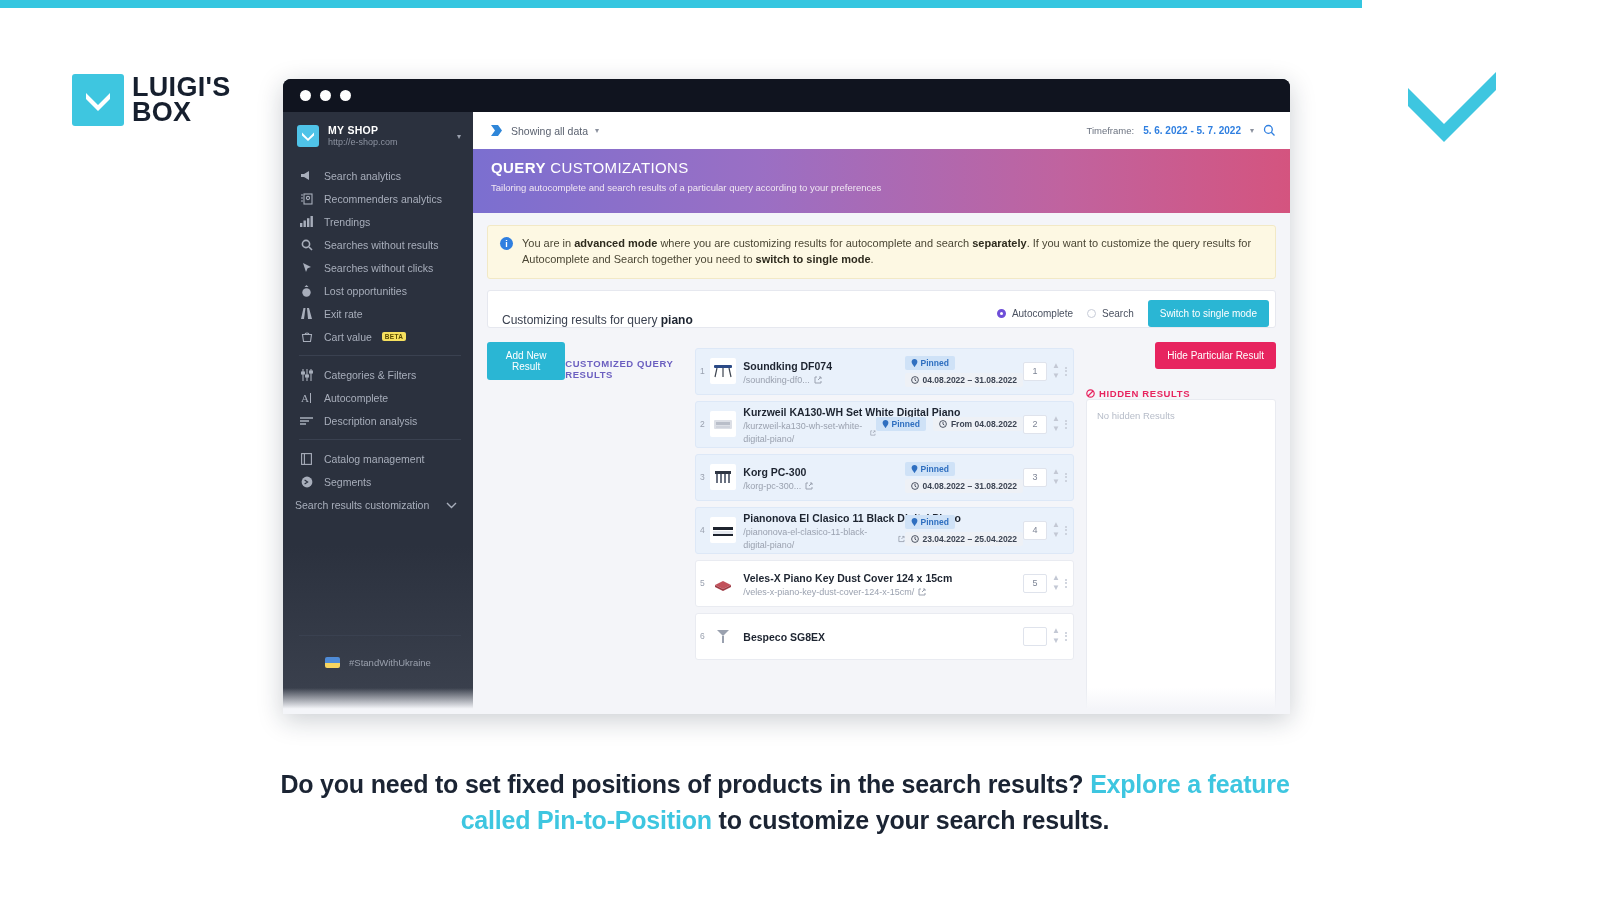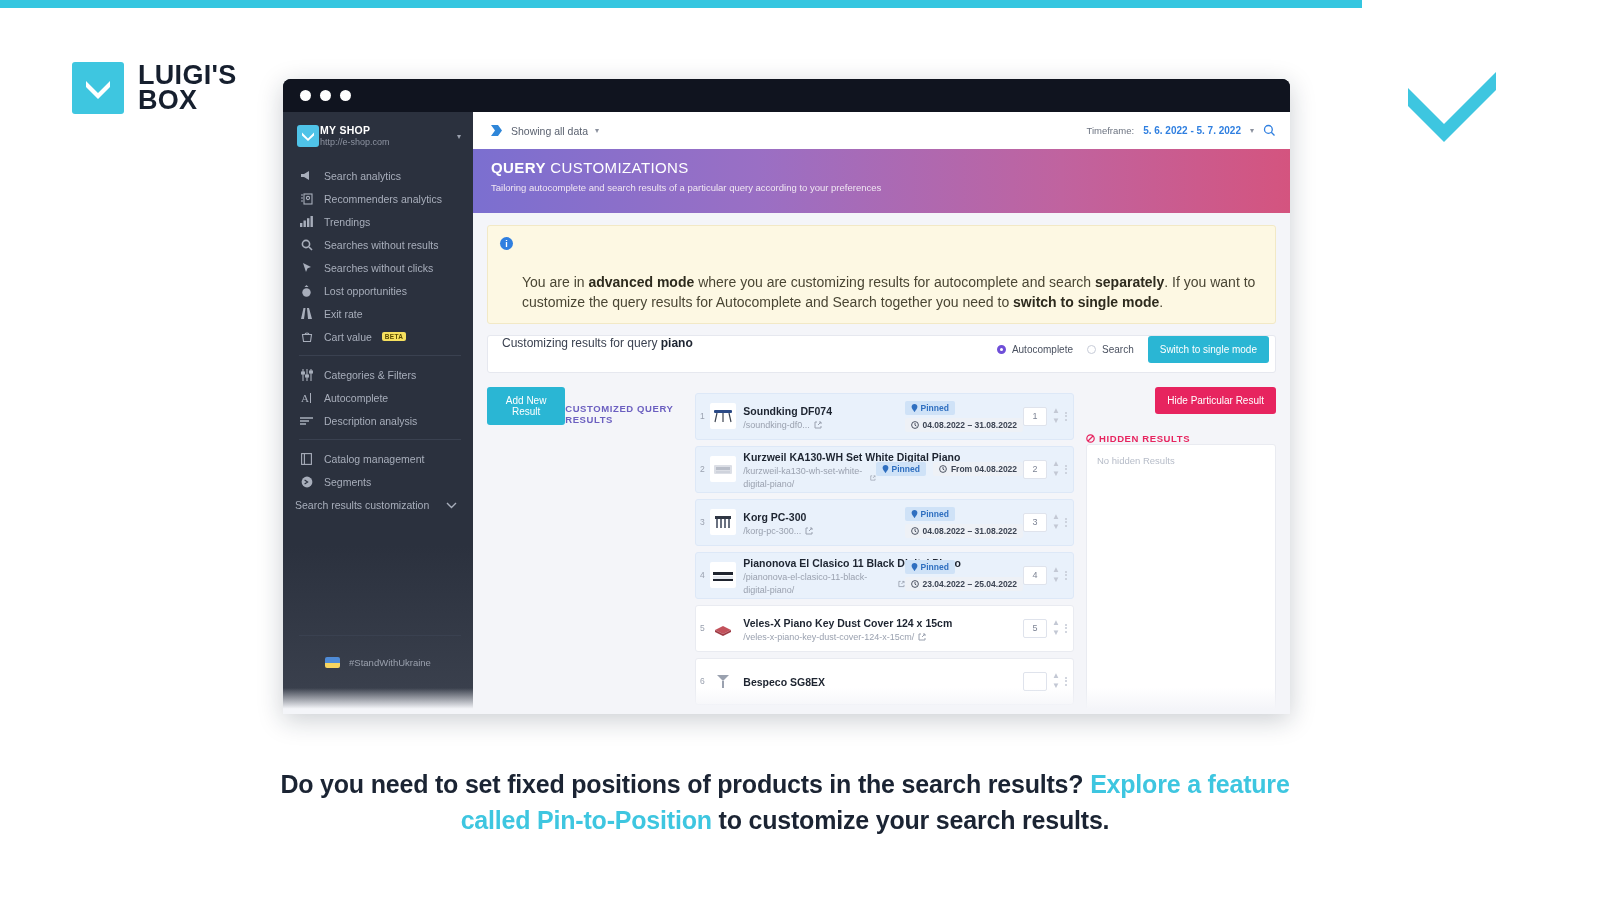--- a/index.html
+++ b/index.html
@@ -4,41 +4,41 @@
 <style>
   html,body{margin:0;padding:0;}
   body{
     width:1600px;height:900px;background:#ffffff;
     font-family:"Liberation Sans", sans-serif;
     overflow:hidden;position:relative;
   }
   .top-cyan-bar{position:absolute;left:0;top:0;width:1362px;height:8px;background:#35c6e0;}
 
   
-  .brand{position:absolute;left:72px;top:62px;display:flex;align-items:center;gap:14px;justify-content:space-between;}
+  .brand{position:absolute;left:72px;top:74px;display:flex;align-items:center;gap:8px;justify-content:space-between;}
   .brand-mark{width:52px;height:52px;background:#3ec6e0;border-radius:3px;display:flex;align-items:center;justify-content:center;}
   .brand-mark svg{display:block;}
   .brand-text{font-weight:bold;font-size:27px;line-height:25px;color:#161f2e;letter-spacing:.3px;}
 
   
   .deco-chevron{position:absolute;left:1404px;top:72px;}
 
   
   .window{
     position:absolute;left:283px;top:79px;width:1007px;height:635px;
     background:#10141f;border-radius:8px 8px 0 0;overflow:hidden;
     box-shadow:0 6px 26px rgba(20,30,50,.22);
   }
   .win-chrome{height:33px;display:flex;align-items:center;padding-left:17px;gap:9px;background:#10141f;}
   .dot{width:11px;height:11px;border-radius:50%;background:#fdfdfd;}
   .win-body{display:flex;height:602px;}
 
   
   .sidebar{width:190px;flex:0 0 190px;background:linear-gradient(180deg,#2b313e 0%,#2b313e 72%,#3c424f 100%);position:relative;}
-  .shop{display:flex;align-items:center;gap:1px;padding:12px 12px 13px 14px;}
+  .shop{display:flex;align-items:center;gap:9px;padding:12px 12px 13px 14px;}
   .shop-logo{width:22px;height:22px;background:#4fc3e8;border-radius:3px;display:flex;align-items:center;justify-content:center;flex:0 0 22px;}
   .shop-meta{flex:1;min-width:0;}
   .shop-name{color:#fff;font-size:10.5px;font-weight:bold;letter-spacing:.3px;line-height:12px;}
   .shop-url{color:#8d93a1;font-size:9px;line-height:12px;}
   .shop-caret{color:#9aa0ad;font-size:8px;}
   .nav{padding-top:3px;}
   .nav-item{display:flex;align-items:center;gap:10px;padding:5.5px 12px 5.5px 16px;color:#a8aebb;font-size:10.5px;cursor:default;}
   .nav-item .ic{width:15px;flex:0 0 15px;display:flex;align-items:center;justify-content:center;color:#a8aebb;}
   .nav-sep{height:1px;background:#3a4150;margin:7px 12px 7px 16px;}
   .badge-beta{background:#f6e05e;color:#5a4a00;font-size:6.5px;font-weight:bold;padding:1px 3px;border-radius:2px;letter-spacing:.3px;}
@@ -65,27 +65,27 @@
   .pagehead h1{margin:0;font-size:15px;color:#fff;letter-spacing:.4px;font-weight:normal;}
   .pagehead h1 b{font-weight:bold;}
   .pagehead p{margin:6px 0 0 0;font-size:9.5px;color:#f0e6f2;}
 
   
   .banner{
     margin:12px 14px 0 14px;background:#fdf8e3;border:1px solid #f2e9c6;border-radius:3px;
     display:flex;gap:9px;padding:10px 12px;
   }
   .banner-ic{flex:0 0 13px;width:13px;height:13px;border-radius:50%;background:#2f7fe0;color:#fff;font-size:9px;font-weight:bold;display:flex;align-items:center;justify-content:center;margin-top:1px;}
-  .banner-tx{font-size:14px;color:#4a4634;line-height:1.45;margin-top:36px;}
+  .banner-tx{font-size:11px;color:#4a4634;line-height:1.45;}
   .banner-tx b{color:#2e2b1e;}
 
   
   .custbar{
     margin:11px 14px 0 14px;background:#fff;border:1px solid #e6e8ef;border-radius:3px;
-    height:36px;display:flex;align-items:flex-start;padding:0 6px 0 14px;
+    height:36px;display:flex;align-items:flex-end;padding:0 6px 0 14px;
   }
   .cust-title{font-size:12px;color:#3a4150;}
   .cust-title b{color:#1d2430;}
   .cust-right{margin-left:auto;display:flex;align-items:center;gap:14px;}
   .radio{display:flex;align-items:center;gap:6px;font-size:10px;color:#4a5160;}
   .rdot{width:9px;height:9px;border-radius:50%;border:1px solid #c7ccd8;background:#fff;box-sizing:border-box;}
   .rdot.on{border:3px solid #6f4fd8;background:#fff;}
   .btn{border:none;border-radius:3px;color:#fff;font-size:10px;cursor:pointer;font-family:inherit;}
   .btn-cyan{background:#2ab6d4;padding:8px 12px;}
   .btn-pink{background:#e7245f;padding:8px 12px;}

